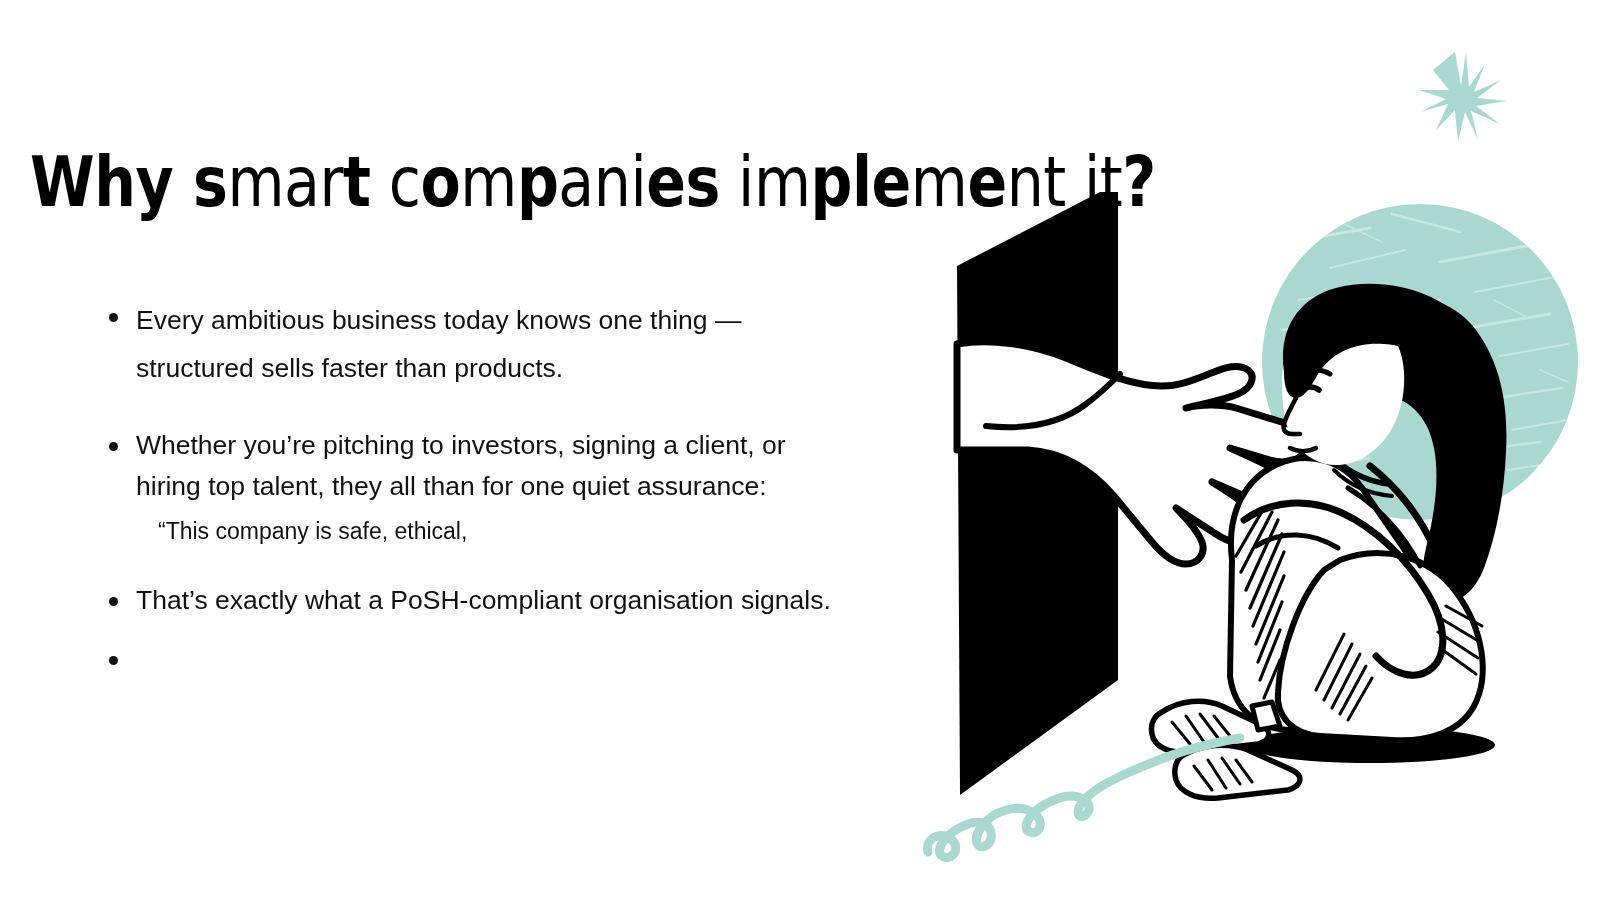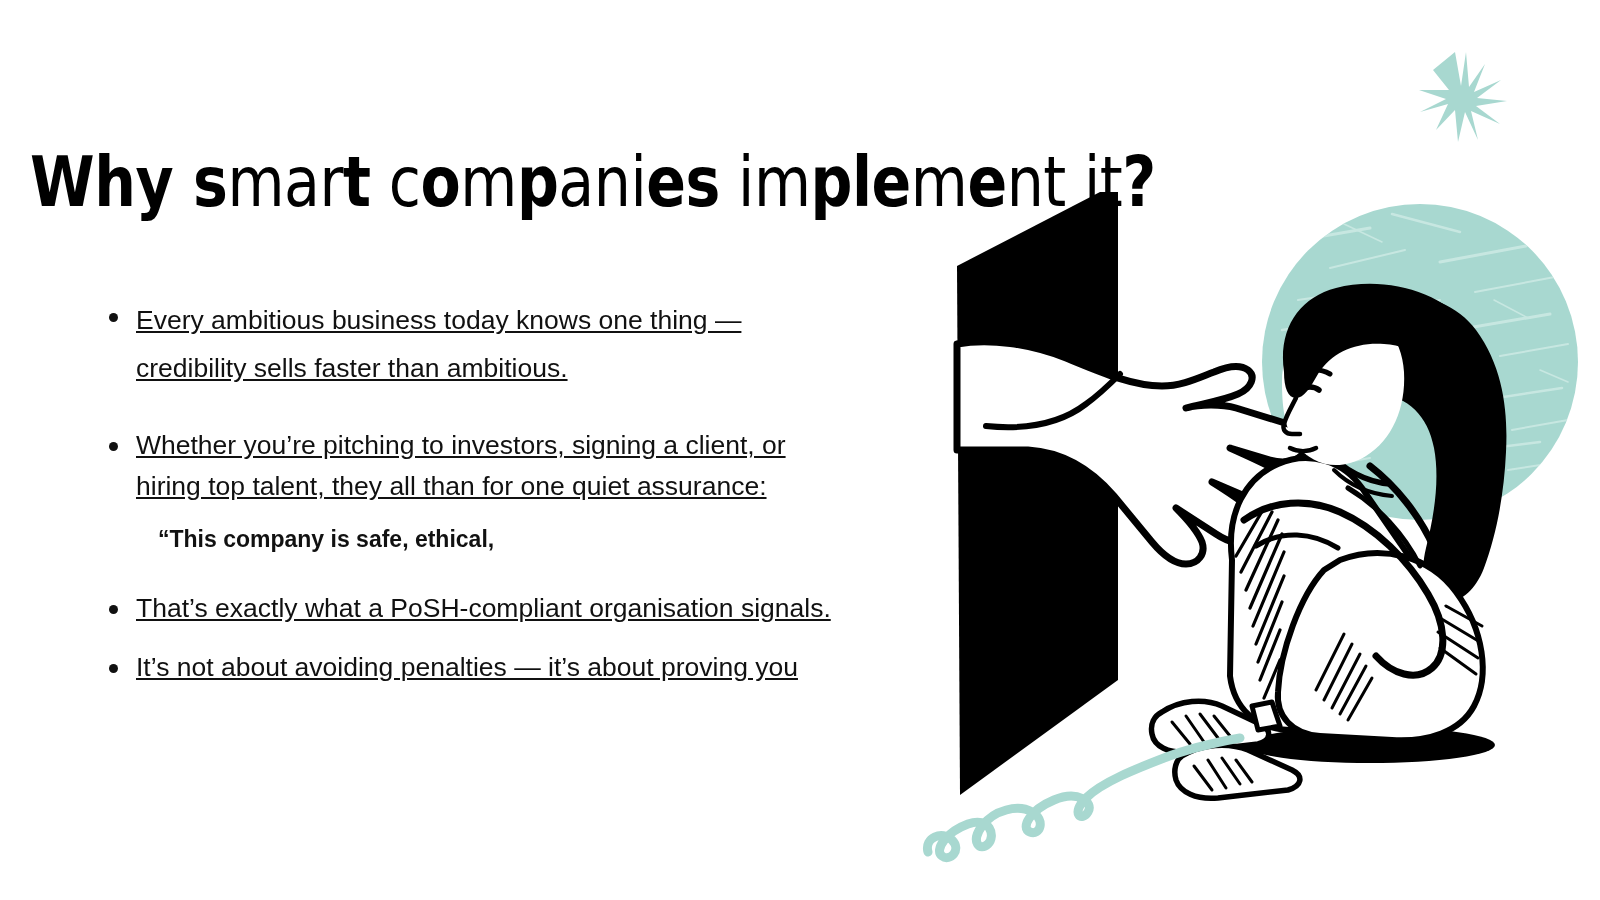--- a/index.html
+++ b/index.html
@@ -42,44 +42,43 @@
     top: 296px;
     width: 800px;
   }
   .bullet-row {
     position: relative;
     padding-left: 36px;
     font-size: 26.5px;
     line-height: 46px;
     color: #111111;
     font-family: "Liberation Sans", sans-serif;
-    text-decoration: underline;
   }
   .bullet-dot {
     position: absolute;
     left: 9px;
     top: 17px;
     width: 9px;
     height: 9px;
     border-radius: 50%;
     background: #111111;
   }
   .bullet-line { display: block; }
 
   .b1 { margin-bottom: 33px; line-height: 48px; }
-  .b2 { margin-bottom: 14px; line-height: 41px; }
+  .b2 { margin-bottom: 6px; line-height: 41px; }
   .b3 { margin-bottom: 18px; line-height: 41px; }
   .b4 { margin-bottom: 0px; line-height: 41px; }
 
   
   #quote-block {
     margin: 4px 0 30px 0;
     padding-left: 58px;
     font-size: 23px;
-    font-weight: 700;
+    font-weight: 400;
     line-height: 37px;
     color: #111111;
   }
   #quote-line-2 {
     display: block;
     padding-left: 285px;
   }
 
   
   #artwork {
@@ -96,41 +95,40 @@
 
 <h1 id="slide-title">
   <span class="t-b">Wh</span><span class="t-b">y </span><span class="t-b">s</span><span class="t-l">mar</span><span class="t-b">t</span><span class="t-l"> c</span><span class="t-b">o</span><span class="t-l">m</span><span class="t-b">p</span><span class="t-l">ani</span><span class="t-b">es</span><span class="t-l"> im</span><span class="t-b">ple</span><span class="t-l">m</span><span class="t-b">e</span><span class="t-l">nt it</span><span class="t-b">?</span>
 </h1>
 
 <div id="bullet-list">
 
   <div class="bullet-row b1">
     <span class="bullet-dot"></span>
     <span class="bullet-line">Every ambitious business today knows one thing —</span>
-    <span class="bullet-line">credibility sells faster than ambitious.</span>
+    <span class="bullet-line">structured sells faster than products.</span>
   </div>
 
   <div class="bullet-row b2">
     <span class="bullet-dot"></span>
     <span class="bullet-line">Whether you’re pitching to investors, signing a client, or</span>
     <span class="bullet-line">hiring top talent, they all than for one quiet assurance:</span>
   </div>
 
   <blockquote id="quote-block">
     <span>“This company is safe, ethical,</span>
   </blockquote>
 
   <div class="bullet-row b3">
     <span class="bullet-dot"></span>
     <span class="bullet-line">That’s exactly what a PoSH-compliant organisation signals.</span>
   </div>
 
   <div class="bullet-row b4">
     <span class="bullet-dot"></span>
-    <span class="bullet-line">It’s not about avoiding penalties — it’s about proving you</span>
   </div>
 
 </div>
 
 <div id="artwork">
 <svg width="700" height="900" viewBox="0 0 700 900" xmlns="http://www.w3.org/2000/svg">
   <defs>
     <clipPath id="circClip">
       <circle cx="520" cy="362" r="158"></circle>
     </clipPath>

